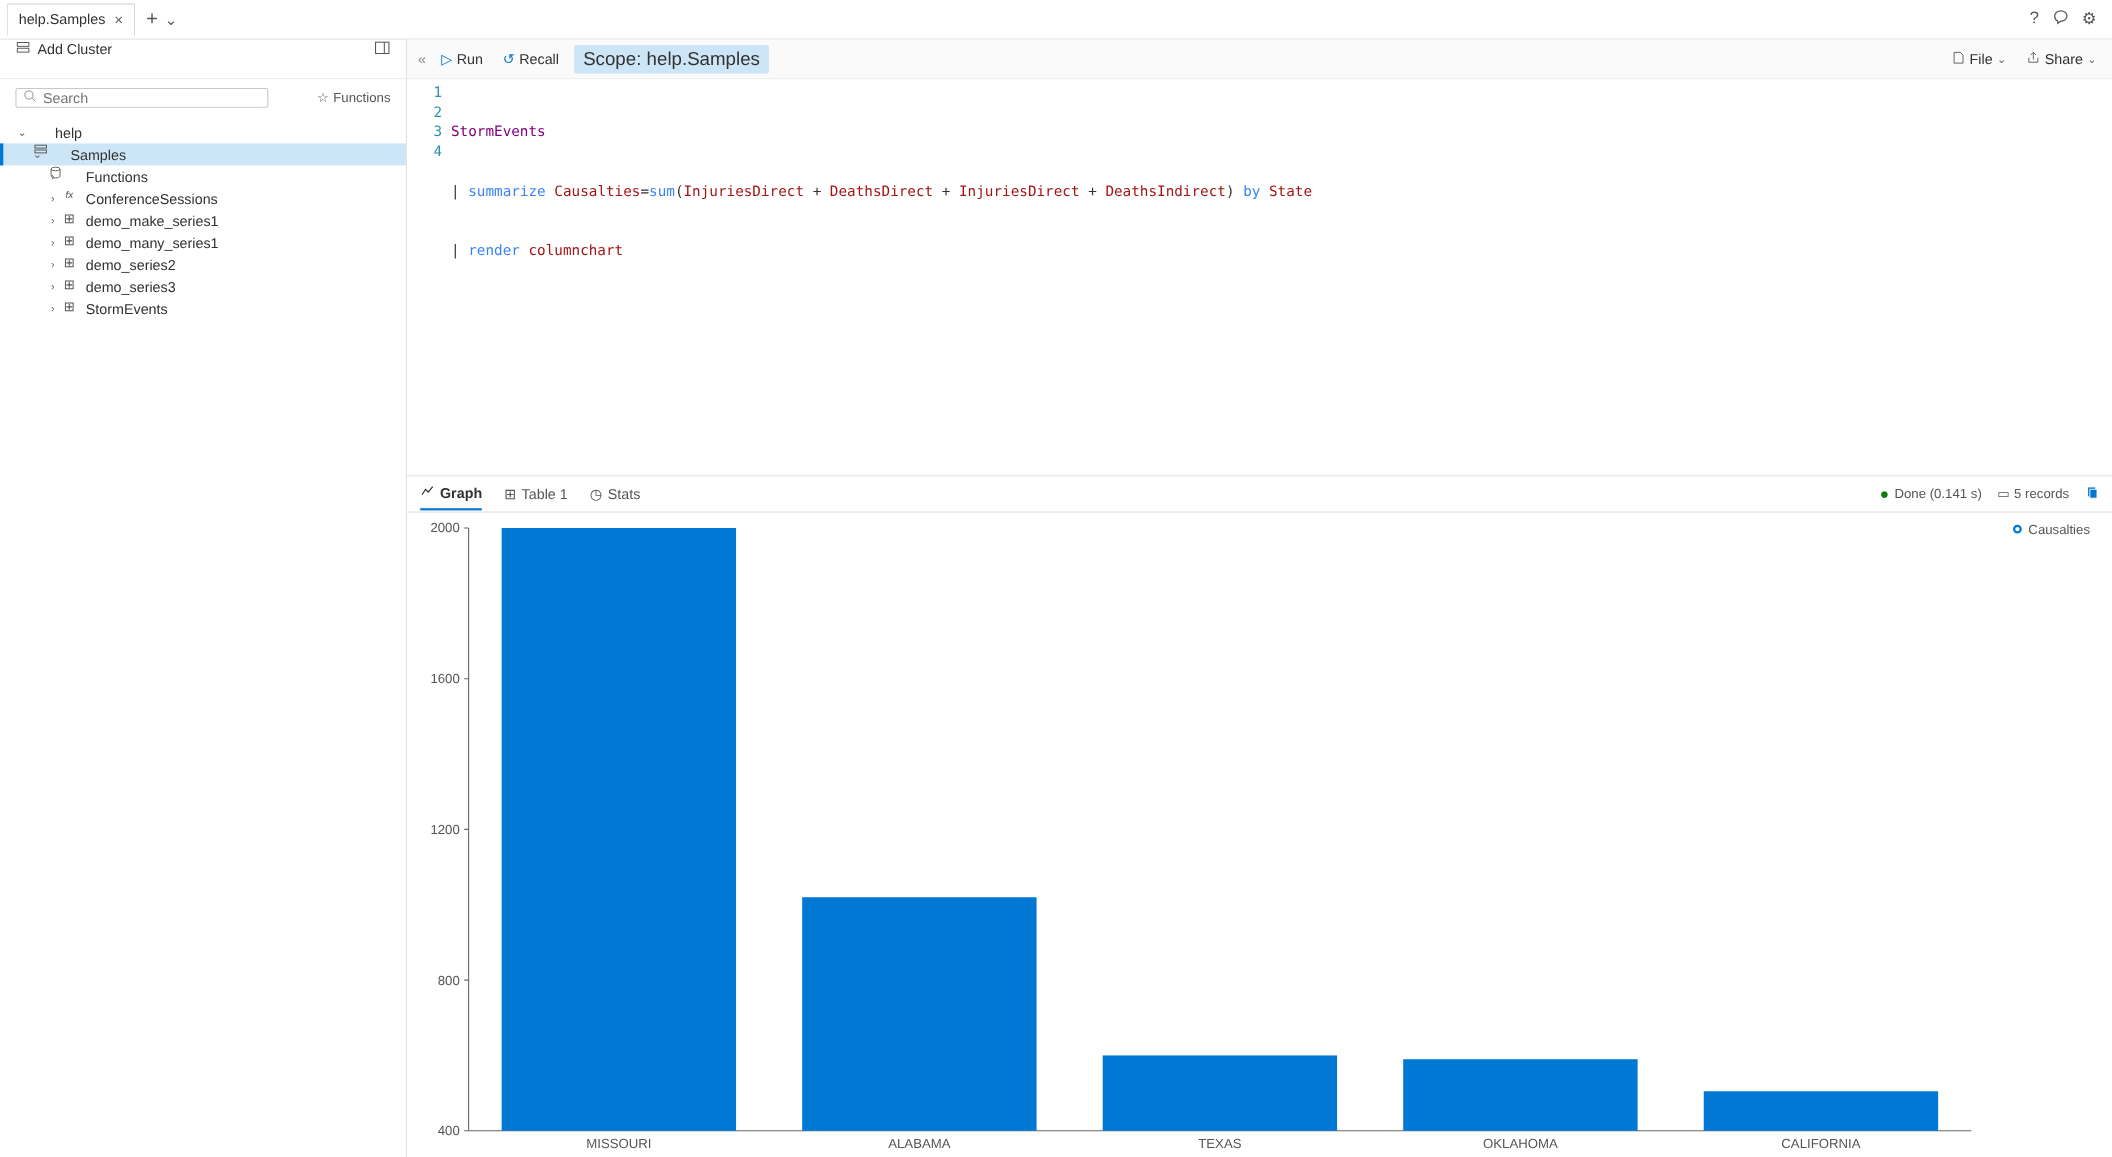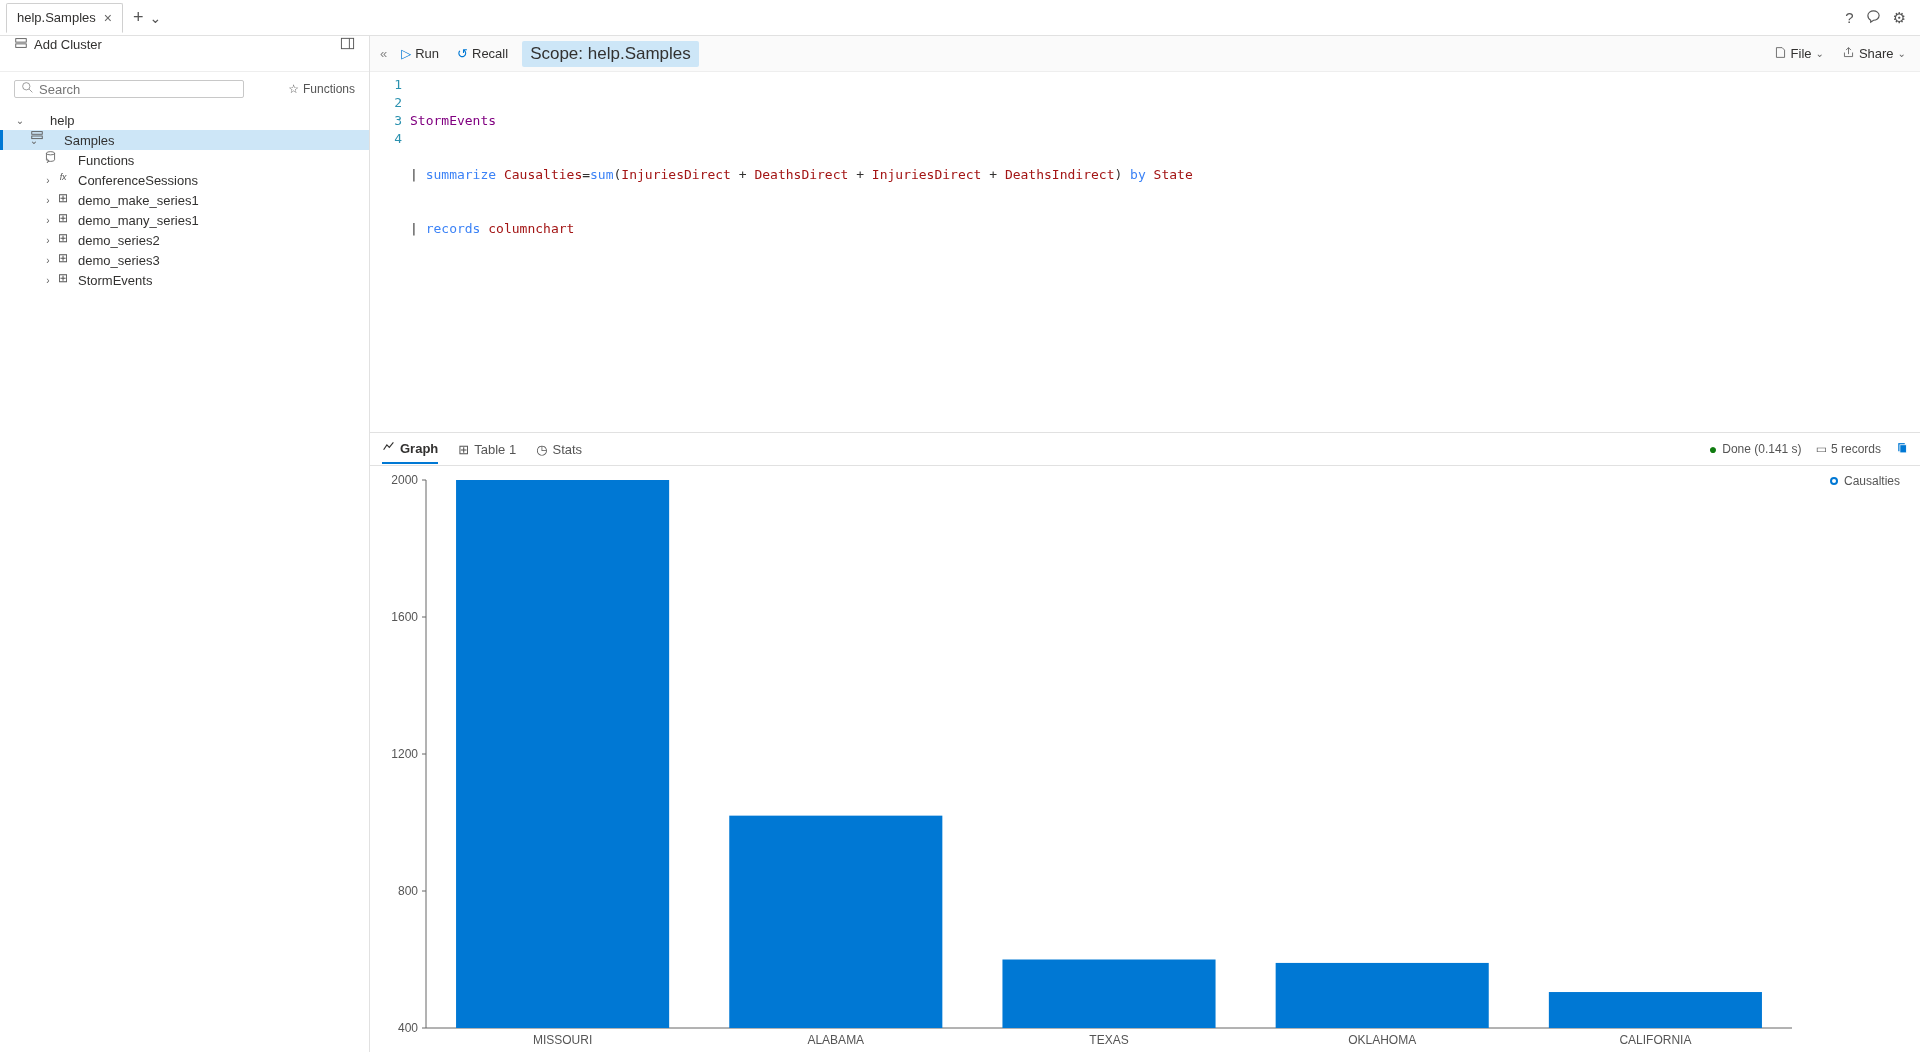--- a/index.html
+++ b/index.html
@@ -232,21 +232,21 @@
     <div class="editor">
       <div class="gutter">
         <div>1</div>
         <div>2</div>
         <div>3</div>
         <div>4</div>
       </div>
       <div class="code">
         <div><span class="tok-table">StormEvents</span></div>
         <div><span class="tok-pipe">| </span><span class="tok-kw">summarize</span> <span class="tok-ident">Causalties</span><span>=</span><span class="tok-kw">sum</span><span>(</span><span class="tok-ident">InjuriesDirect</span><span> + </span><span class="tok-ident">DeathsDirect</span><span> + </span><span class="tok-ident">InjuriesDirect</span><span> + </span><span class="tok-ident">DeathsIndirect</span><span>)</span><span class="tok-kw"> by </span><span class="tok-ident">State</span></div>
-        <div><span class="tok-pipe">| </span><span class="tok-kw">records</span> <span class="tok-ident">columnchart</span></div>
+        <div><span class="tok-pipe">| </span><span class="tok-kw">render</span> <span class="tok-ident">columnchart</span></div>
       </div>
     </div>
 
     <div class="restabs">
       <div class="restab active">
         <span>
           <svg width="13" height="13" viewBox="0 0 16 16">
               <polyline points="2,12 6,6 9,9 14,3" fill="none" stroke="#323130" stroke-width="1.4"></polyline>
             </svg>
         </span>

